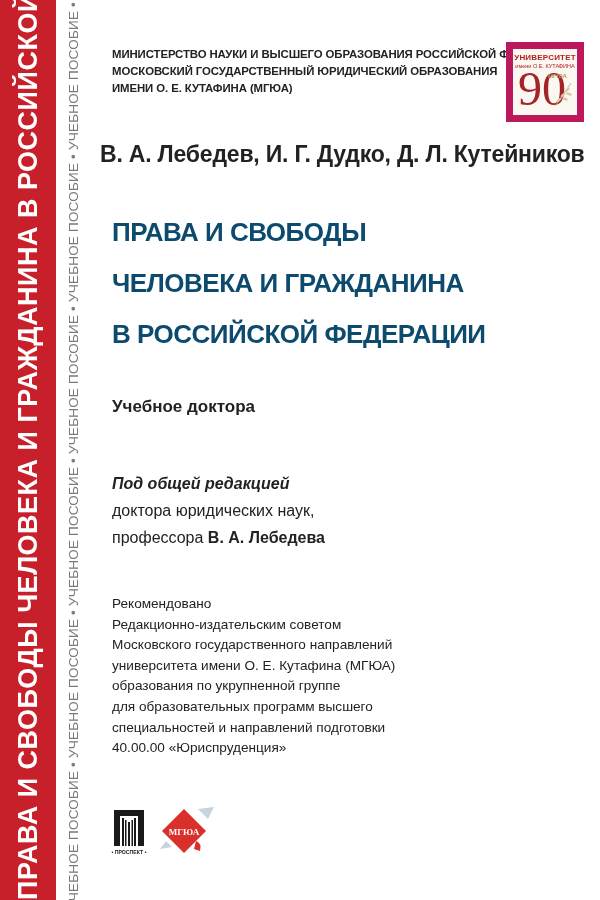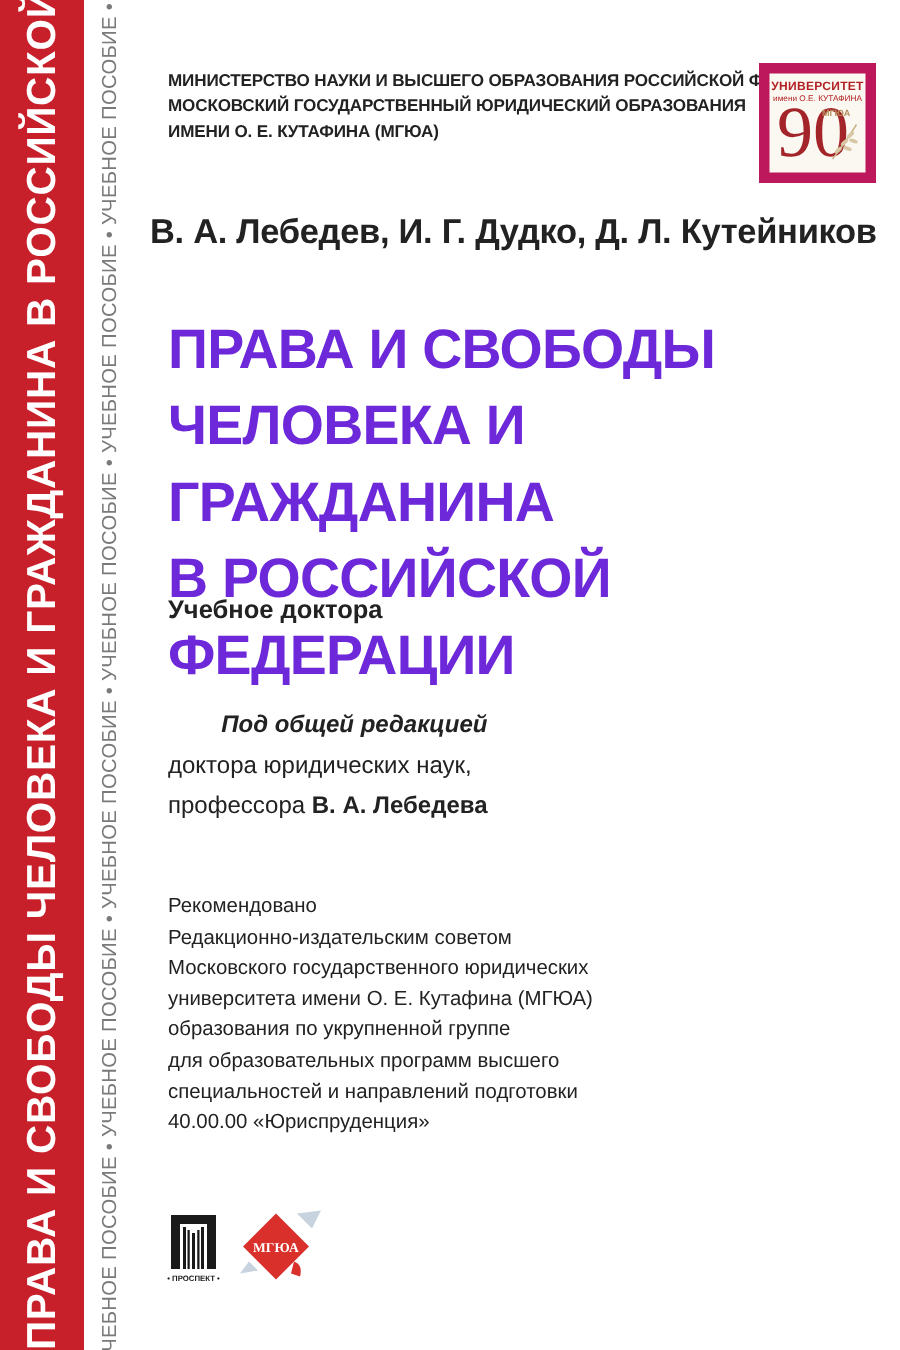--- a/index.html
+++ b/index.html
@@ -16,24 +16,24 @@
        color:#7a7a7a;font-size:13.5px;white-space:nowrap;text-align:center;letter-spacing:0.2px;}
   .ministry{position:absolute;left:112px;top:46px;font-weight:bold;font-size:11.4px;line-height:17px;
        color:#222;letter-spacing:-0.1px;}
   .logo90{position:absolute;left:506px;top:42px;width:64px;height:66px;border:7px solid #be185d;background:#fbf8f1;}
   .logo90 .l1{position:absolute;left:0;right:0;top:4px;text-align:center;color:#b32024;font-weight:bold;font-size:8px;letter-spacing:0.2px;}
   .logo90 .l2{position:absolute;left:0;right:0;top:14px;text-align:center;color:#b32024;font-size:5.5px;}
   .logo90 .num{position:absolute;left:5px;top:16px;color:#a3252a;font-family:"Liberation Serif",serif;font-size:48px;line-height:48px;font-weight:normal;}
   .logo90 .mg{position:absolute;left:35px;top:24px;color:#b58f5a;font-size:6px;font-weight:bold;}
   .logo90 .branch{position:absolute;left:40px;top:32px;width:20px;height:26px;}
   .authors{position:absolute;left:100px;top:141px;font-size:23px;font-weight:bold;color:#222;letter-spacing:-0.2px;}
-  .title{position:absolute;left:112px;top:207px;color:#6d28d9;font-weight:bold;font-size:37px;line-height:51px;letter-spacing:-0.5px;}
+  .title{position:absolute;left:112px;top:207px;color:#0c4a6e;font-weight:bold;font-size:26px;line-height:51px;letter-spacing:-0.5px;}
   .subtitle{position:absolute;left:112px;top:397px;font-size:17px;font-weight:bold;color:#222;}
   .editor{position:absolute;left:112px;top:470px;font-size:16px;line-height:27px;color:#222;}
-  .editor .it{font-weight:bold;font-style:italic;text-align:right;}
+  .editor .it{font-weight:bold;font-style:italic;}
   .editor b{font-weight:bold;}
   .rec{position:absolute;left:112px;top:594px;font-size:13.6px;line-height:20.6px;color:#222;}
   .prospekt{position:absolute;left:110px;top:808px;width:38px;height:50px;}
   .mgua{position:absolute;left:158px;top:805px;width:58px;height:52px;}
 </style>
 </head>
 <body>
 
 <div class="spine">
   <div class="spine-text">ПРАВА И СВОБОДЫ ЧЕЛОВЕКА И ГРАЖДАНИНА В РОССИЙСКОЙ ФЕДЕРАЦИИ</div>
@@ -76,21 +76,21 @@
 
 <div class="editor">
   <div class="it">Под общей редакцией</div>
   <div>доктора юридических наук,</div>
   <div><span>профессора </span><b>В. А. Лебедева</b></div>
 </div>
 
 <div class="rec">
   <div>Рекомендовано</div>
   <div>Редакционно-издательским советом</div>
-  <div>Московского государственного юридических</div>
+  <div>Московского государственного направлений</div>
   <div>университета имени О. Е. Кутафина (МГЮА)</div>
   <div>образования по укрупненной группе</div>
   <div>для образовательных программ высшего</div>
   <div>специальностей и направлений подготовки</div>
   <div>40.00.00 «Юриспруденция»</div>
 </div>
 
 <svg class="prospekt" viewBox="0 0 38 50">
   <rect x="4" y="2" width="30" height="36" fill="#1a1a1a"></rect>
   <rect x="10" y="8" width="18" height="30" fill="#ffffff"></rect>

